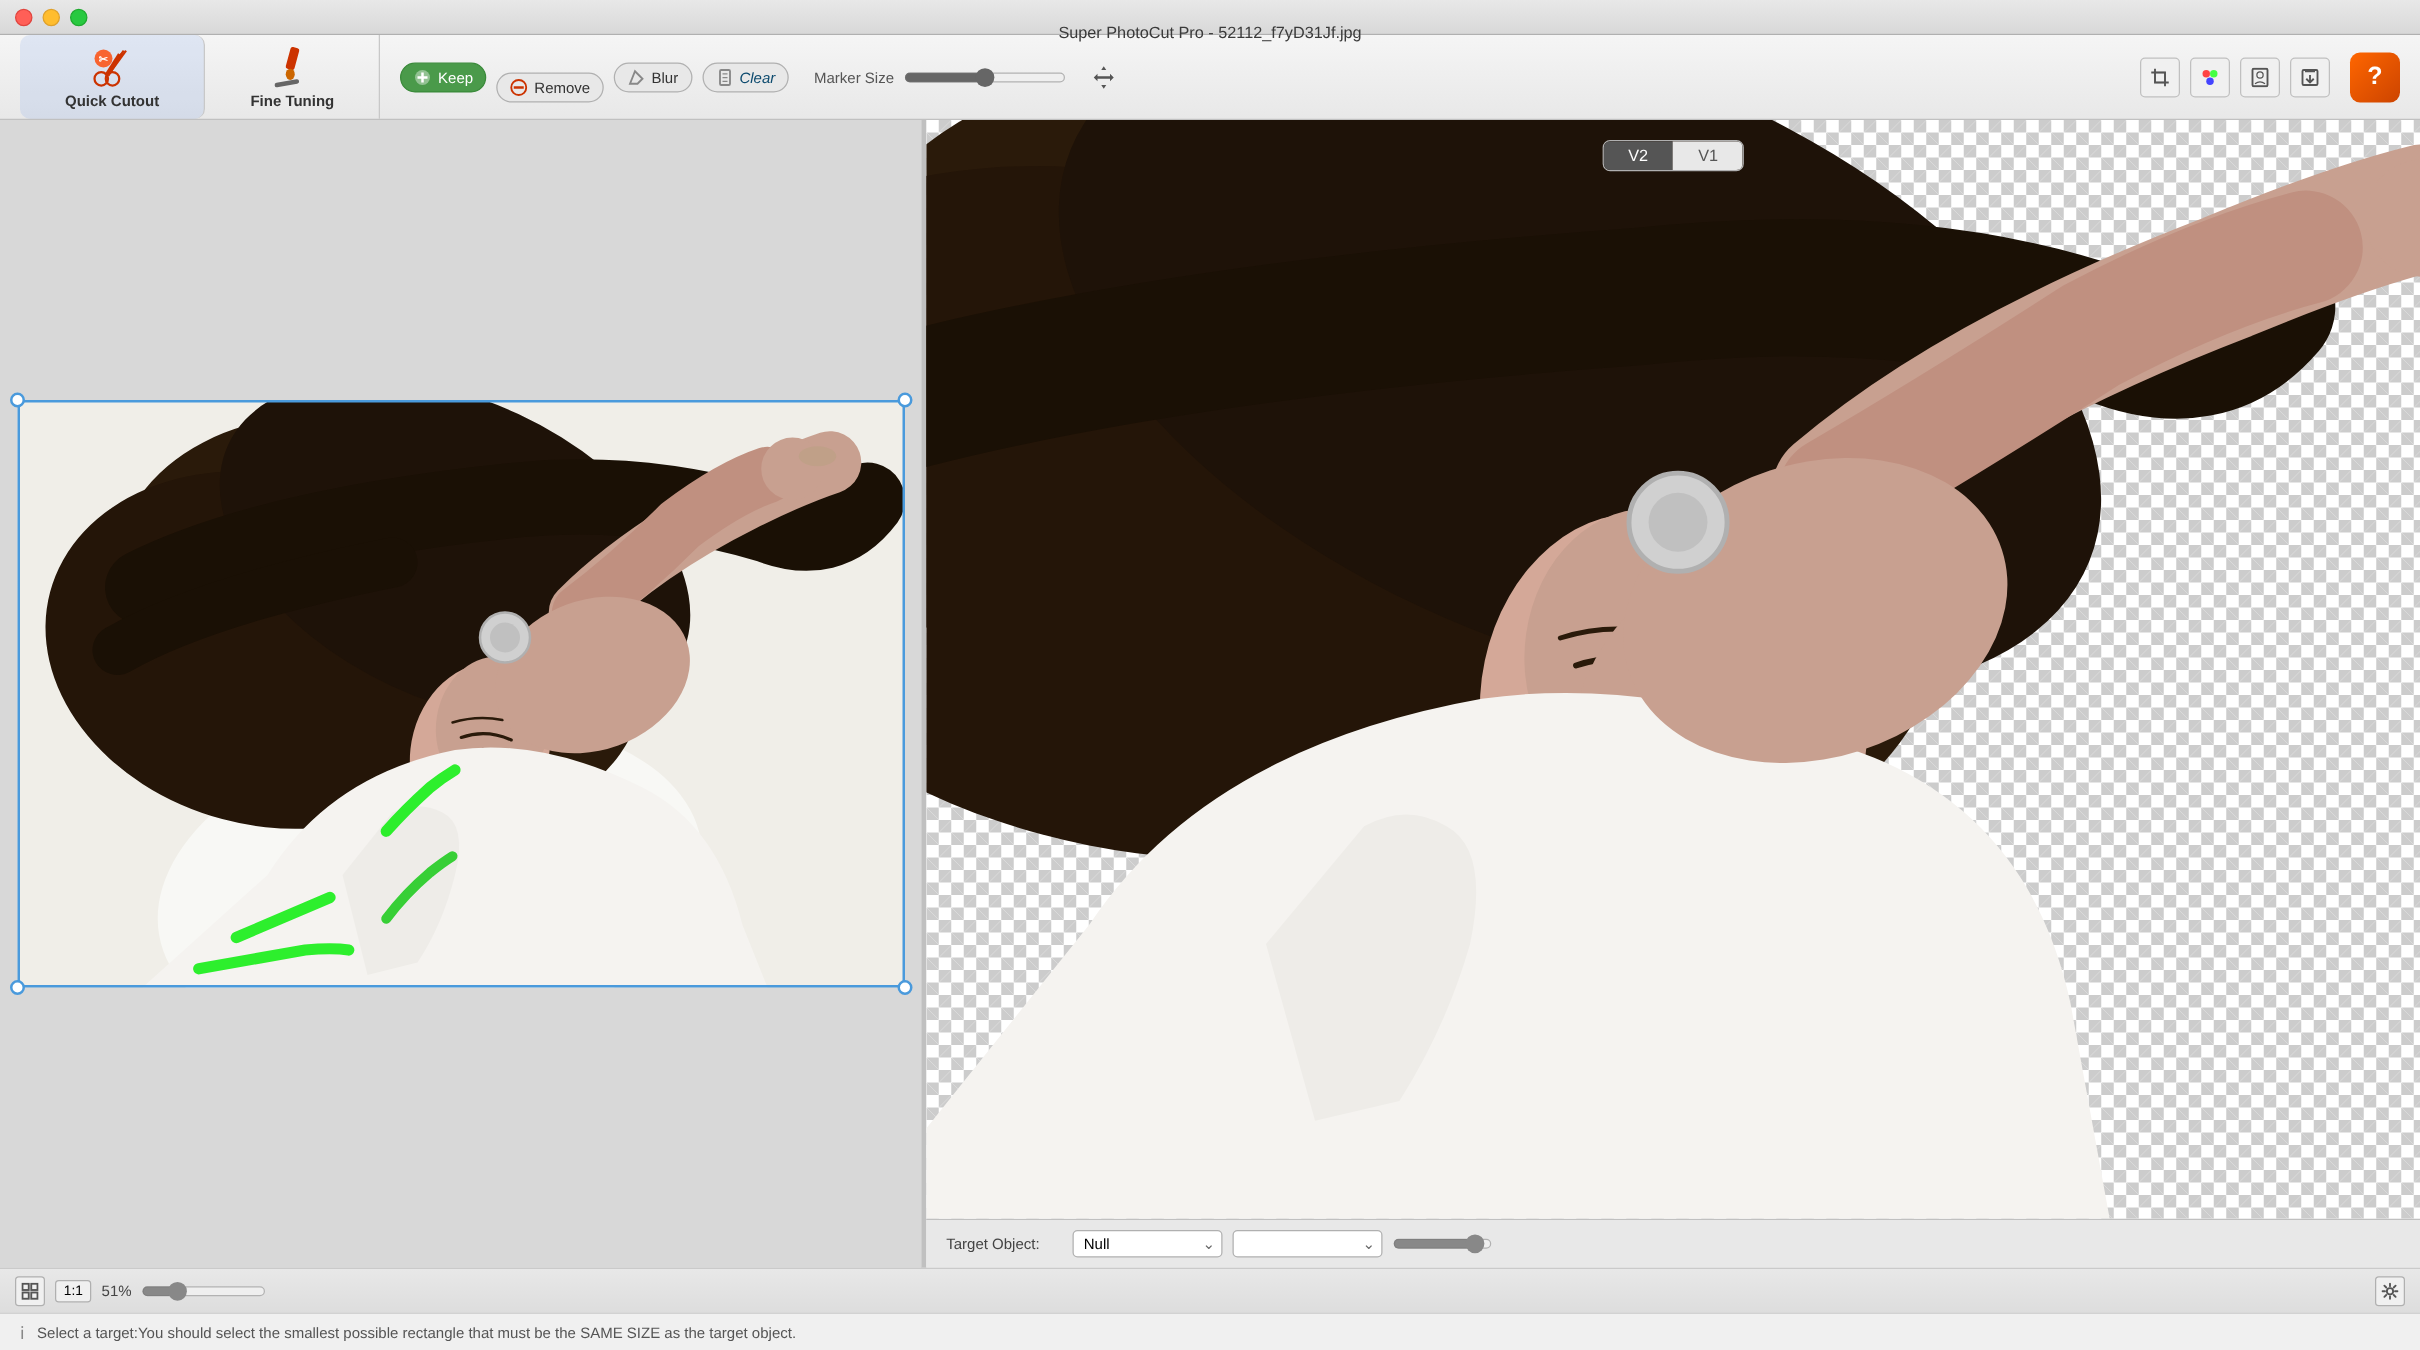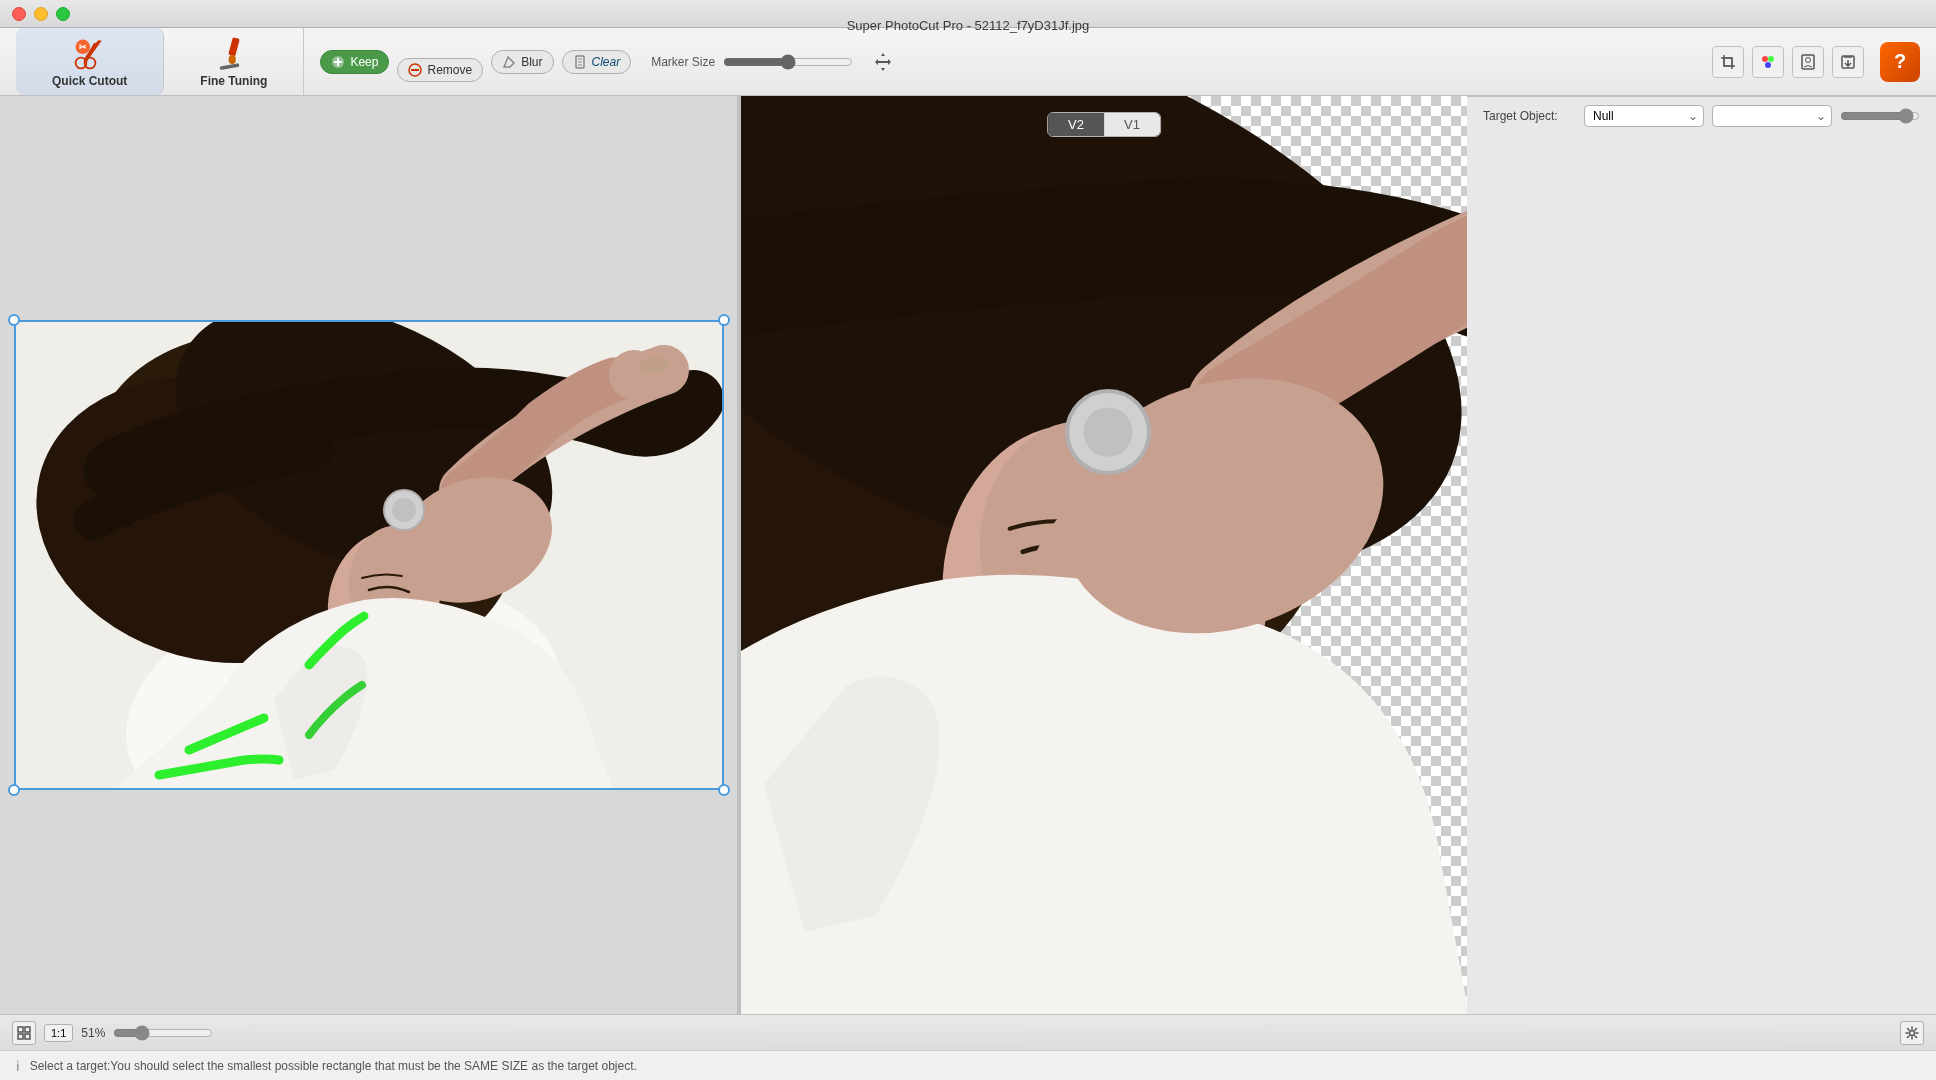--- a/index.html
+++ b/index.html
@@ -236,21 +236,21 @@
     .handle.tr { top: -6px; right: -6px; }
     .handle.bl { bottom: -6px; left: -6px; }
     .handle.br { bottom: -6px; right: -6px; }
 
     
     .right-panel {
       flex: 1;
       background: #e0e0e0;
       position: relative;
       display: flex;
-      flex-direction: row;
+      flex-direction: column;
     }
 
     .right-panel-preview {
       flex: 1;
       position: relative;
       overflow: hidden;
     }
 
     
     .checkerboard {

